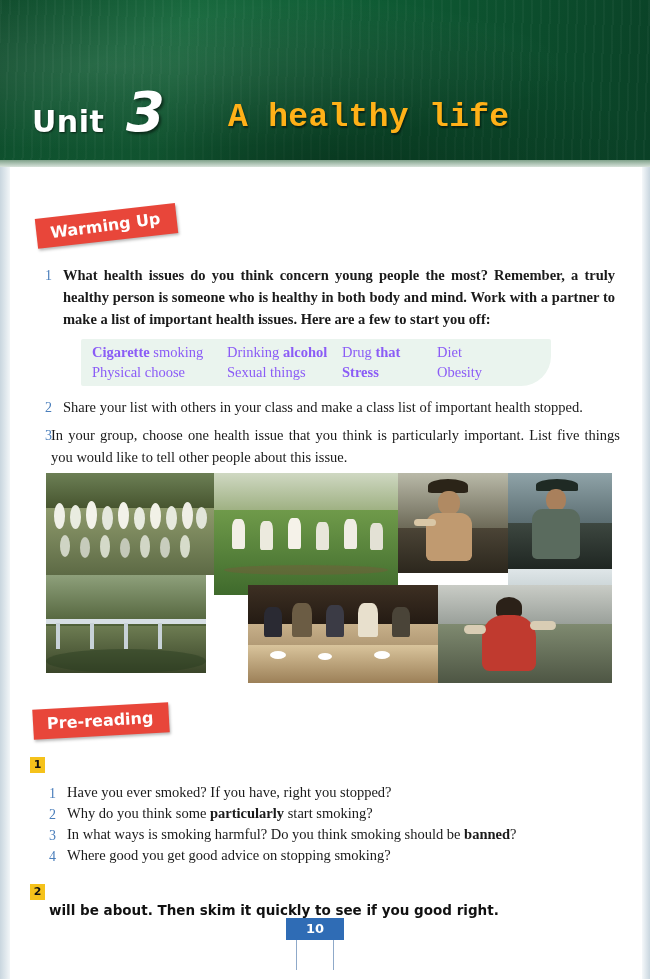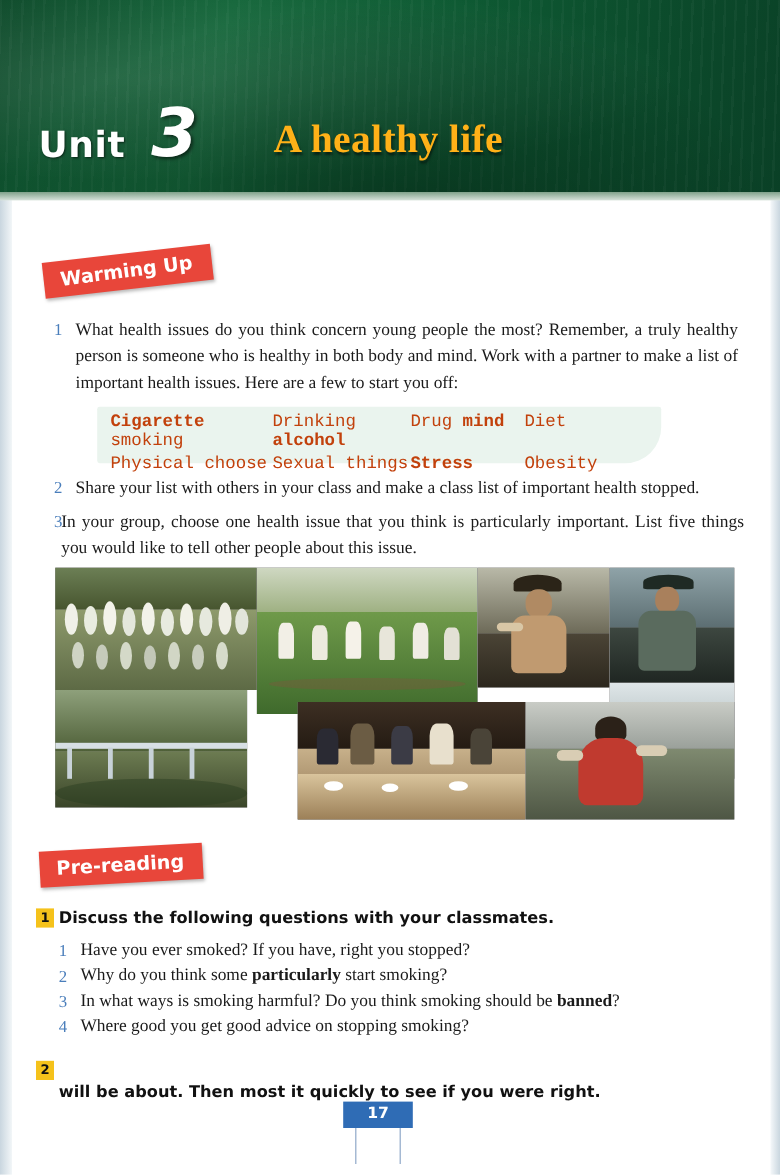--- a/index.html
+++ b/index.html
@@ -76,21 +76,21 @@
     font-family: "DejaVu Sans", sans-serif;
     font-weight: bold;
     font-style: italic;
     font-size: 56px;
     color: #ffffff;
     text-shadow: 2px 2px 3px rgba(0,0,0,.55);
   }
   .unit-title {
     position: absolute;
     left: 228px; top: 99px;
-    font-family: Liberation Serif, serif;
+    font-family: Liberation Mono, monospace;
     font-weight: bold;
     font-size: 33px;
     color: #ffb118;
     letter-spacing: 0.3px;
     text-shadow: 1px 2px 2px rgba(0,0,0,.5);
   }
 
   
   .section-tab {
     position: absolute;
@@ -119,40 +119,39 @@
     font-size: 14px;
   }
   .para {
     position: absolute;
     font-size: 14.5px;
     line-height: 22px;
     color: #1a1a1a;
   }
   .q1 { left: 45px; top: 264px; width: 570px; }
   .q1 .num { position: absolute; left: 0; top: 1px; }
-  .q1 .txt { display: block; margin-left: 18px; text-align: justify; }
+  .q1 .txt { display: block; margin-left: 18px; text-align: justify; font-weight: bold; }
 
   
   .wordbox {
     position: absolute;
     left: 81px; top: 339px;
     width: 470px; height: 47px;
     background: #eaf4ee;
     border-radius: 2px 2px 30px 2px;
   }
   .wordgrid {
     position: absolute;
     left: 92px; top: 344px;
     width: 460px;
     display: grid;
     grid-template-columns: 135px 115px 95px 90px;
     row-gap: 3px;
     font-size: 14.5px;
-    color: #c2410c;
-    font-family: Liberation Mono, monospace;
+    color: #8b5cf6;
   }
   .wordgrid b { font-weight: bold; }
 
   .q2 { left: 45px; top: 396px; width: 575px; }
   .q2 .num { position: absolute; left: 0; top: 1px; }
   .q2 .txt { display: block; margin-left: 18px; }
 
   .q3 { left: 45px; top: 424px; width: 575px; }
   .q3 .num { position: absolute; left: 0; top: 1px; }
   .q3 .txt { display: block; margin-left: 6px; text-align: justify; }
@@ -289,21 +288,21 @@
 
   <div class="para q1">
     <span class="num">1</span>
     <span class="txt">What health issues do you think concern young people the most? Remember, a truly healthy person is someone who is healthy in both body and mind. Work with a partner to make a list of important health issues. Here are a few to start you off:</span>
   </div>
 
   <div class="wordbox"></div>
   <div class="wordgrid">
     <div><b>Cigarette</b> smoking</div>
     <div>Drinking <b>alcohol</b></div>
-    <div>Drug <b>mind</b></div>
+    <div>Drug <b>that</b></div>
     <div>Diet</div>
     <div>Physical choose</div>
     <div>Sexual things</div>
     <div><b>Stress</b></div>
     <div>Obesity</div>
   </div>
 
   <div class="para q2">
     <span class="num">2</span>
     <span class="txt">Share your list with others in your class and make a class list of important health stopped.</span>
@@ -428,38 +427,37 @@
       </div>
     </div>
 
   </div>
 
   <div class="section-tab tab-prereading">
     <span>Pre-reading</span>
   </div>
 
   <div class="marker" style="left:30px; top:757px;">1</div>
-  <div class="bold-line" style="left:49px; top:755px; width:520px;">Discuss the following questions with your classmates.</div>
 
   <div class="sub" style="left:49px; top:782px; width:560px;">
     <span class="num">1</span>
     <span class="txt">Have you ever smoked? If you have, right you stopped?</span>
   </div>
   <div class="sub" style="left:49px; top:803px; width:560px;">
     <span class="num">2</span>
     <span class="txt">Why do you think some <b>particularly</b> start smoking?</span>
   </div>
   <div class="sub" style="left:49px; top:824px; width:570px;">
     <span class="num">3</span>
     <span class="txt">In what ways is smoking harmful? Do you think smoking should be <b>banned</b>?</span>
   </div>
   <div class="sub" style="left:49px; top:845px; width:560px;">
     <span class="num">4</span>
     <span class="txt">Where good you get good advice on stopping smoking?</span>
   </div>
 
   <div class="marker" style="left:30px; top:884px;">2</div>
-  <div class="bold-line" style="left:49px; top:900px; width:570px;">will be about. Then most it quickly to see if you were right.</div>
-
-  <div class="footer-num">17</div>
+  <div class="bold-line" style="left:49px; top:900px; width:570px;">will be about. Then skim it quickly to see if you good right.</div>
+
+  <div class="footer-num">10</div>
   <div class="footer-tail"></div>
 
 </div>
 
 </body></html>

